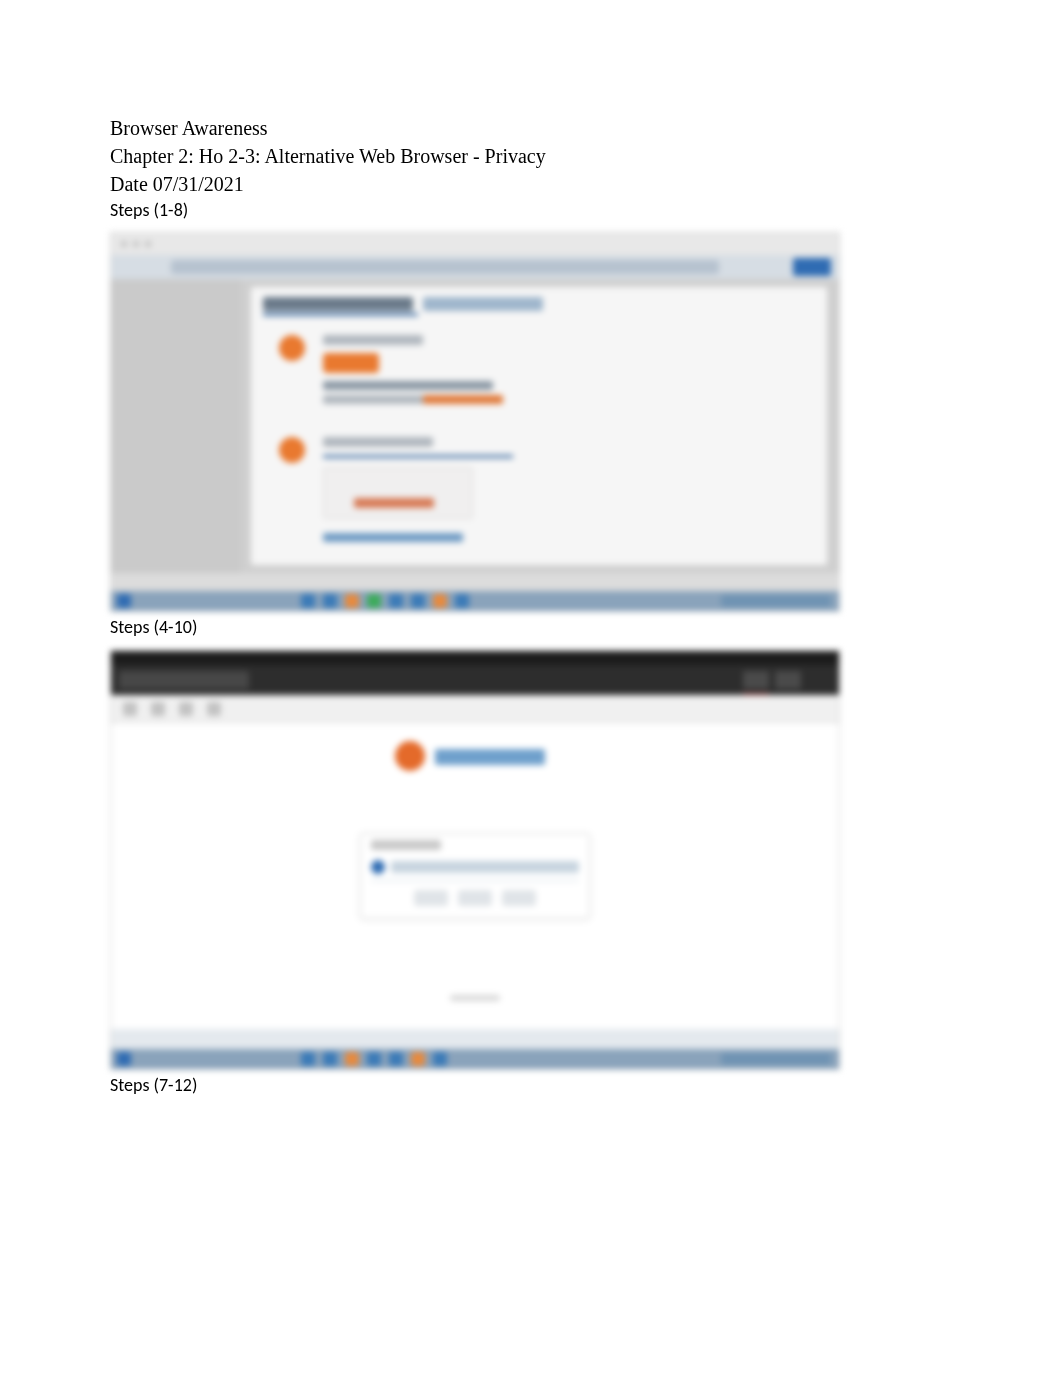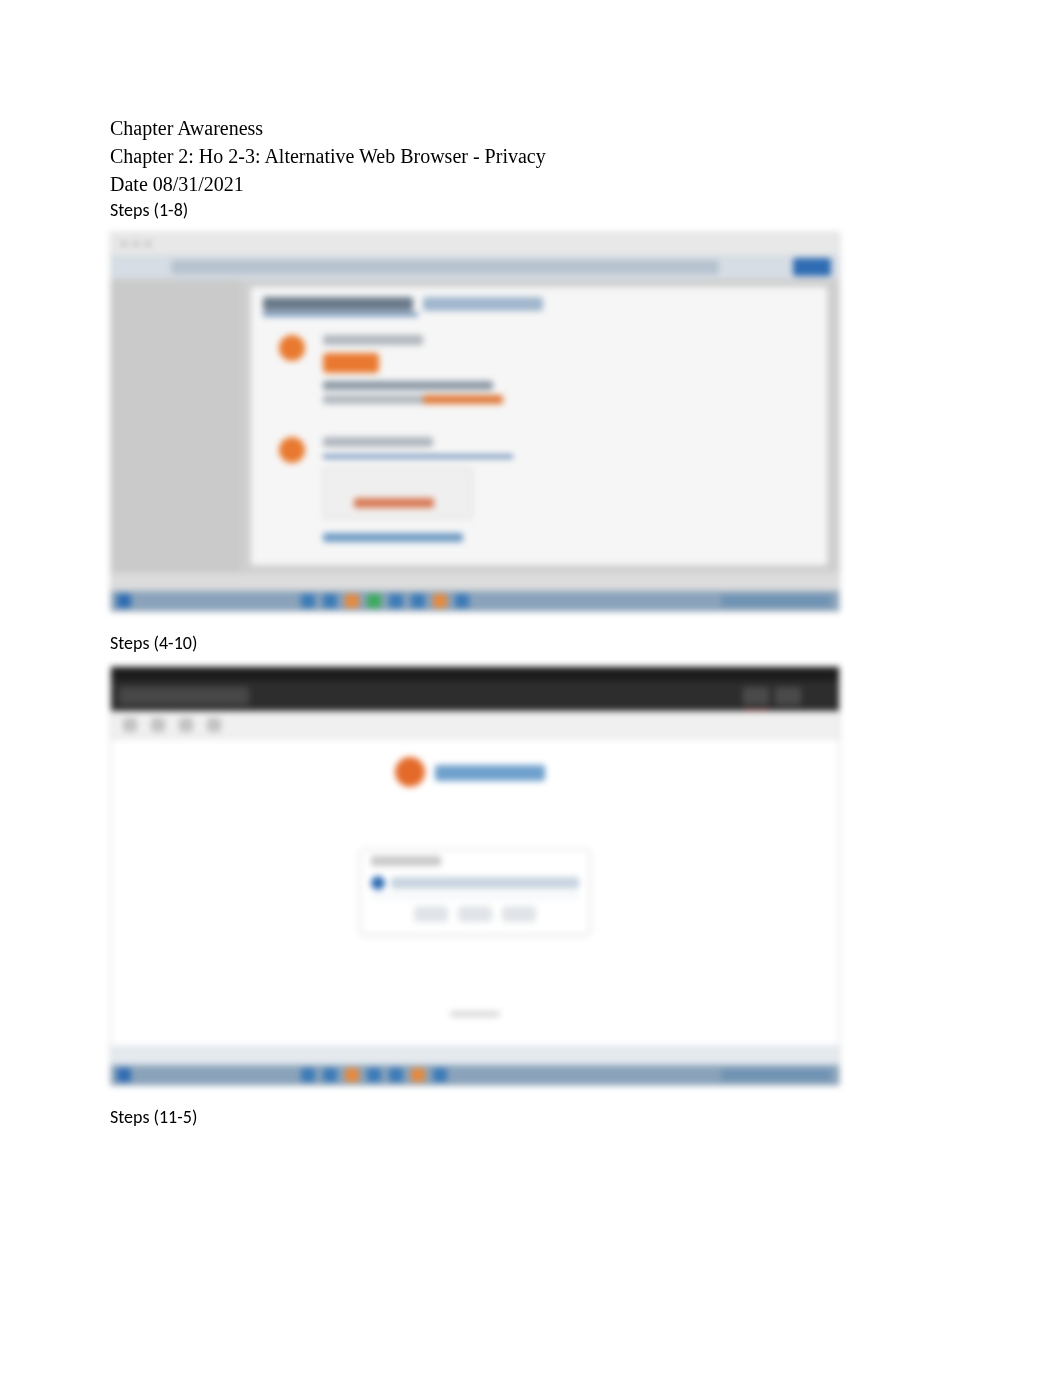--- a/index.html
+++ b/index.html
@@ -16,21 +16,21 @@
       line-height: 1.3;
       margin-bottom: 2px;
     }
     .steps-label {
       font-family: 'Calibri', 'Segoe UI', Arial, sans-serif;
       font-size: 18px;
       line-height: 1.3;
       margin-top: 2px;
       margin-bottom: 10px;
     }
-    .steps-label.after { margin-top: 20px; }
+    .steps-label.after { margin-top: 4px; }
 
     
     .shot1 {
       width: 730px;
       height: 380px;
       margin-top: 8px;
       background: #cfcfcf;
       border: 1px solid #d0d0d0;
       position: relative;
       filter: blur(3.2px);
@@ -108,23 +108,23 @@
     .s2-taskbar { position:absolute; bottom:0; left:0; right:0; height:20px; background:#8aa3bb; }
     .s2-tb-start { position:absolute; left:6px; top:3px; width:14px; height:14px; border-radius:3px; background:#2f6cb3; }
     .s2-tb-icons { position:absolute; left:190px; top:3px; width:230px; height:14px; }
     .s2-tb-icons span { display:inline-block; width:14px; height:14px; margin-right:4px; border-radius:2px; background:#3a7ab8; }
     .s2-tb-icons .o { background:#e98a3c; }
     .s2-tb-right { position:absolute; right:8px; top:4px; width:110px; height:12px; background:#6f93b3; border-radius:2px; }
   </style>
 </head>
 <body>
 
-<div class="header-line">Chapter Awareness</div>
+<div class="header-line">Browser Awareness</div>
 <div class="header-line">Chapter 2: Ho 2-3: Alternative Web Browser - Privacy</div>
-<div class="header-line">Date 08/31/2021</div>
+<div class="header-line">Date 07/31/2021</div>
 <div class="steps-label">Steps (1-8)</div>
 
 <div class="shot1">
   <div class="s1-titlebar">
     <div class="dot d1"></div>
     <div class="dot d2"></div>
     <div class="dot d3"></div>
   </div>
   <div class="s1-addr">
     <div class="url"></div>
@@ -223,13 +223,13 @@
       <span class="o"></span>
       <span></span>
       <span></span>
       <span class="o"></span>
       <span></span>
     </div>
     <div class="s2-tb-right"></div>
   </div>
 </div>
 
-<div class="steps-label after">Steps (11-5)</div>
+<div class="steps-label after">Steps (7-12)</div>
 
 </body></html>

